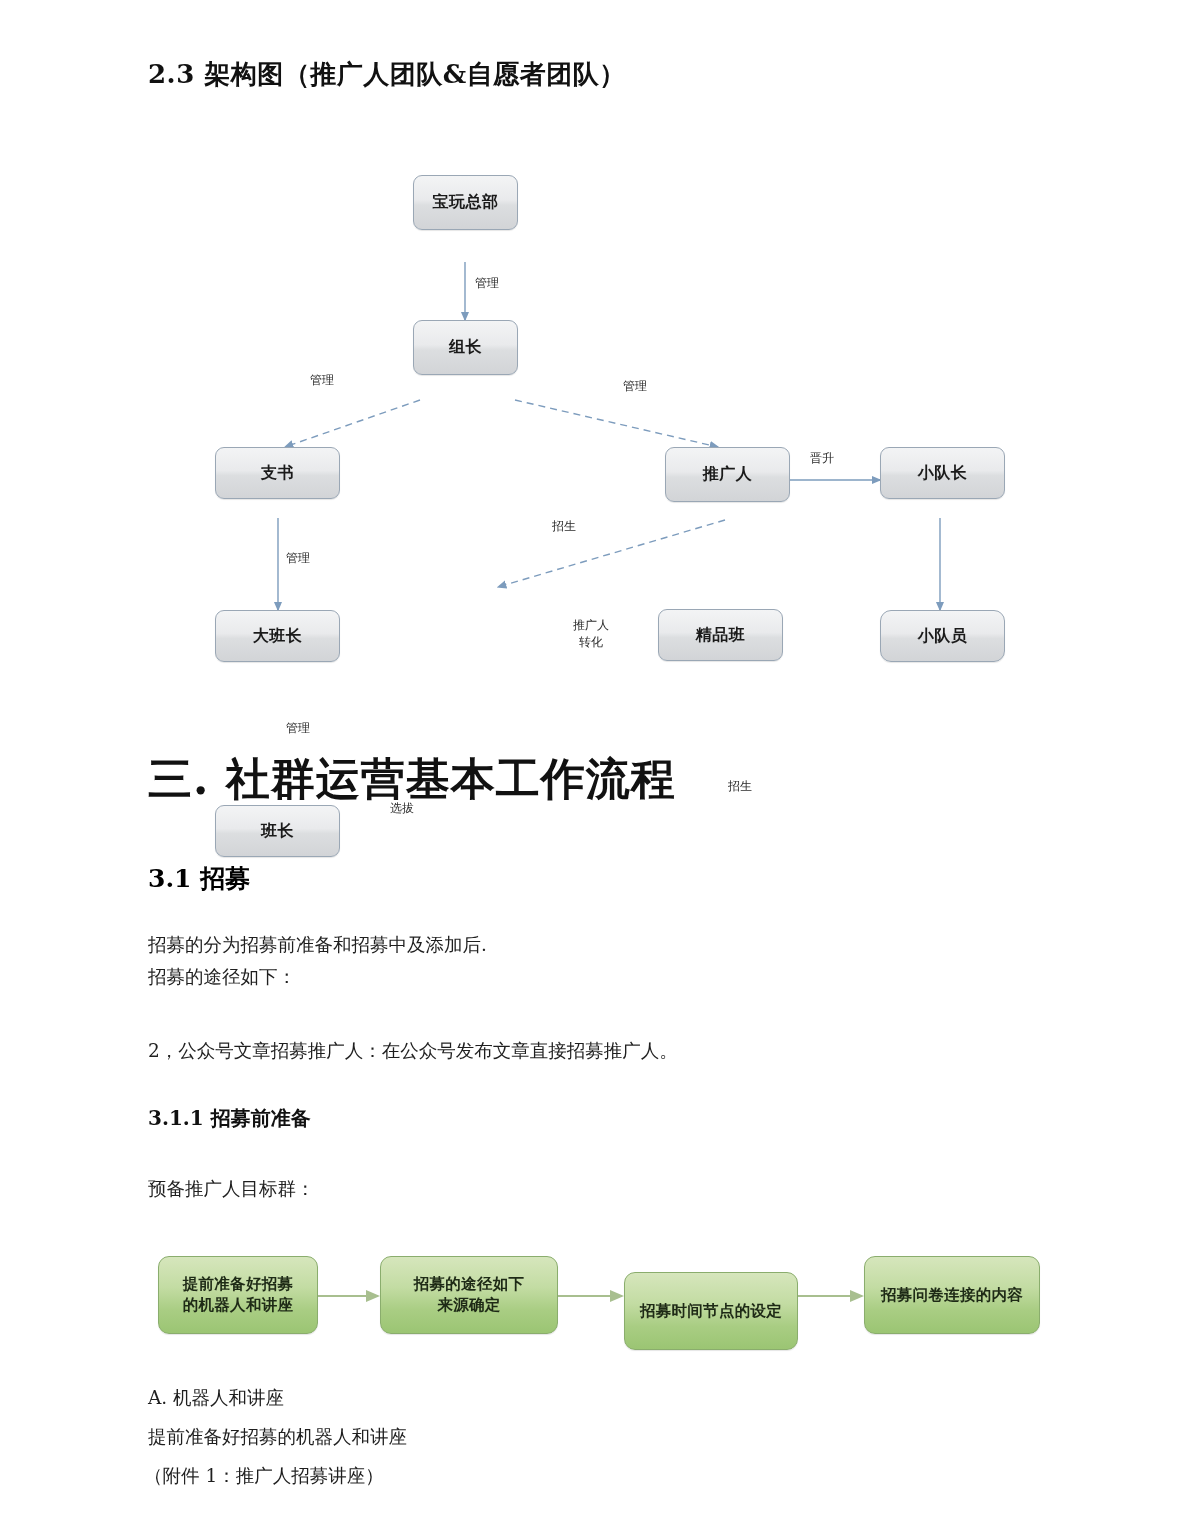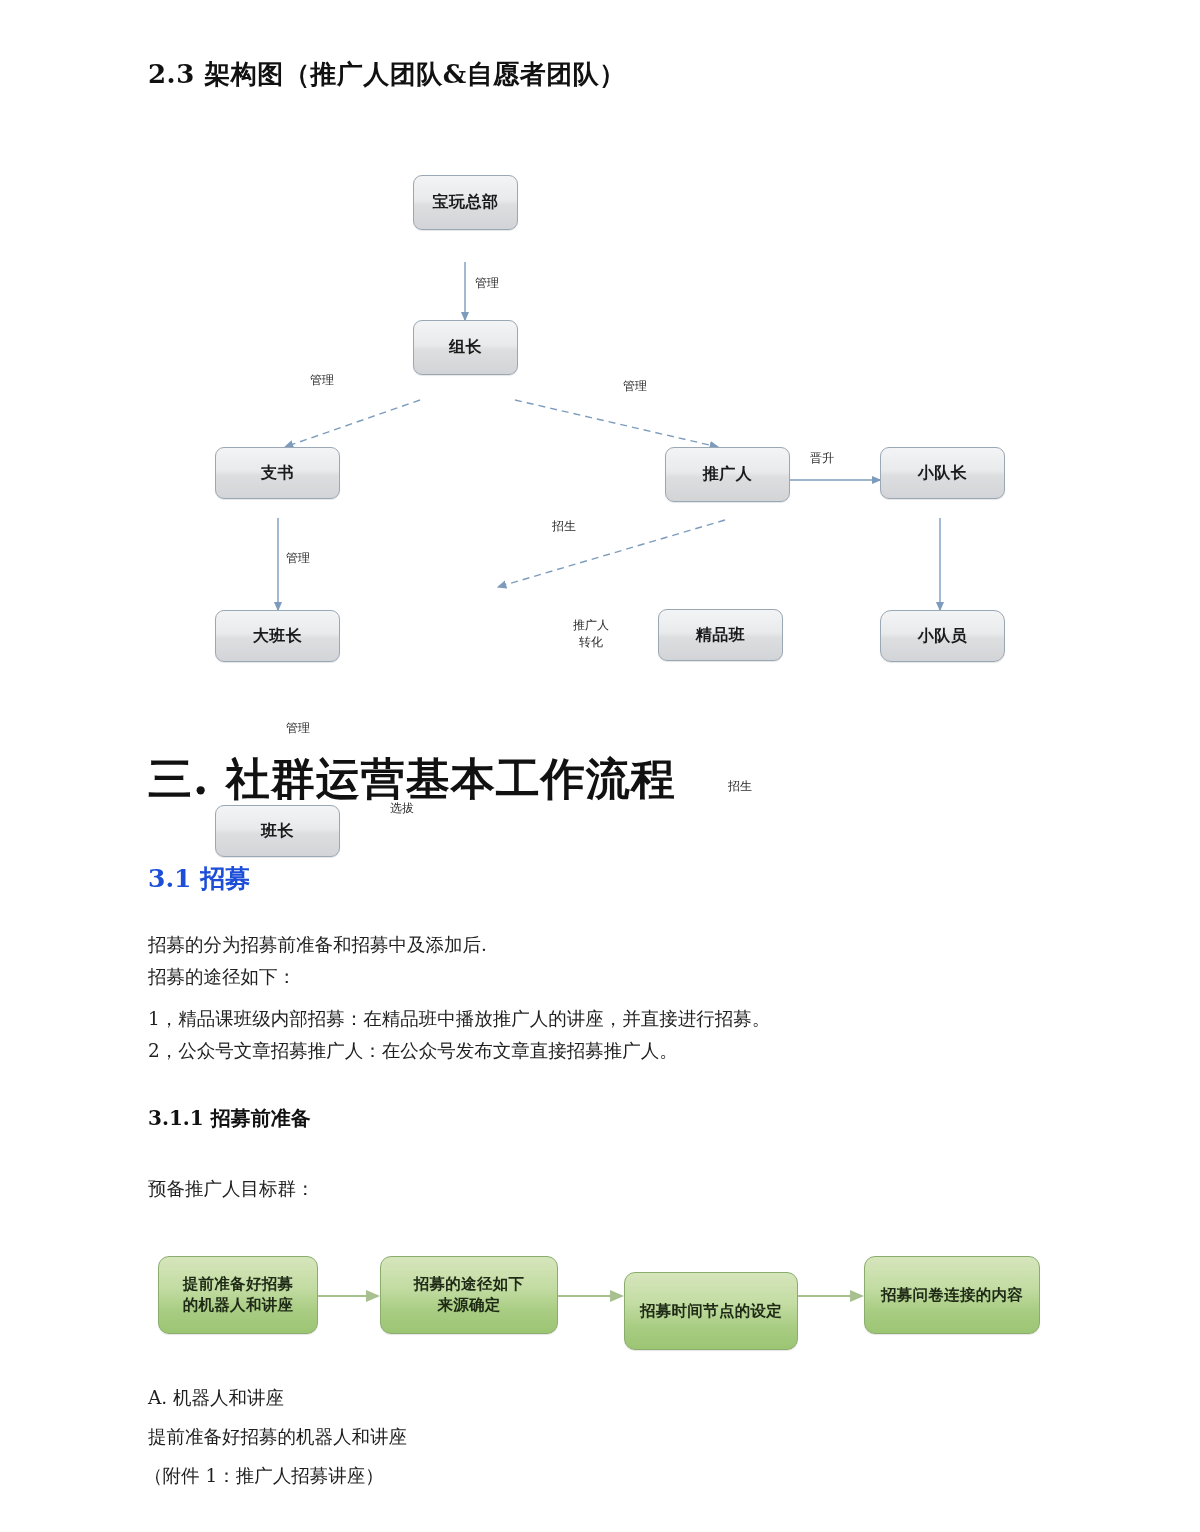--- a/index.html
+++ b/index.html
@@ -46,21 +46,21 @@
     color: #111;
     white-space: nowrap;
     margin-top: 8px;
   }
   .h3 {
     position: absolute;
     left: 148px;
     top: 862px;
     font-size: 25px;
     font-weight: bold;
-    color: #1d4ed8;
+    color: #000000;
     white-space: nowrap;
   }
   .h4 {
     position: absolute;
     left: 148px;
     top: 1105px;
     font-size: 20px;
     font-weight: bold;
     color: #111;
     white-space: nowrap;
@@ -239,21 +239,20 @@
 
     <div class="edge-label" style="left:548px; top:628px;">招生</div>
   </div>
 
   <div class="h1-big">三. 社群运营基本工作流程</div>
 
   <div class="h3">3.1 招募</div>
 
   <div class="para p-intro">招募的分为招募前准备和招募中及添加后.</div>
   <div class="para p-ways">招募的途径如下：</div>
-  <div class="para p-item1">1，精品课班级内部招募：在精品班中播放推广人的讲座，并直接进行招募。</div>
   <div class="para p-item2">2，公众号文章招募推广人：在公众号发布文章直接招募推广人。</div>
 
   <div class="h4">3.1.1 招募前准备</div>
 
   <div class="para p-flowdesc">预备推广人目标群：</div>
 
   <div class="flowchart">
     <svg viewBox="0 0 910 96">
       <defs>
         <marker id="garw" markerWidth="7" markerHeight="7" refX="6" refY="3" orient="auto">

